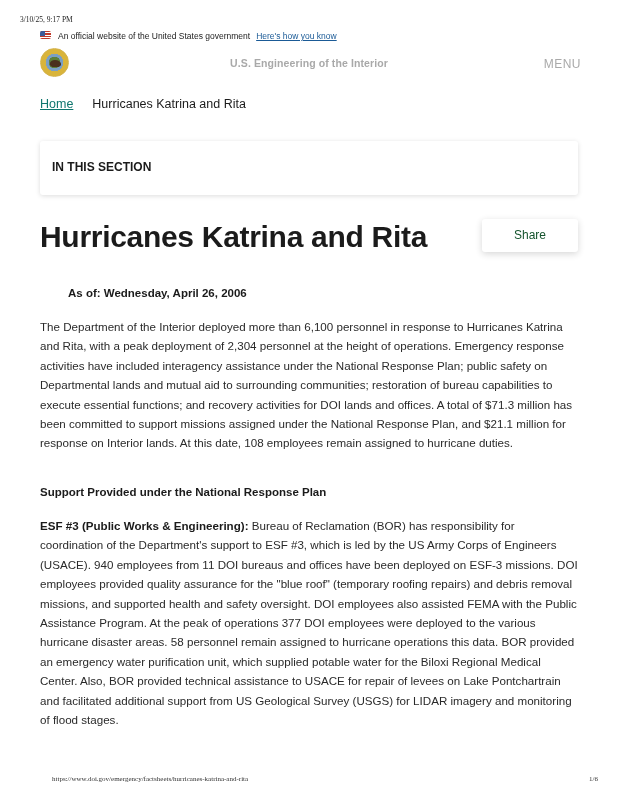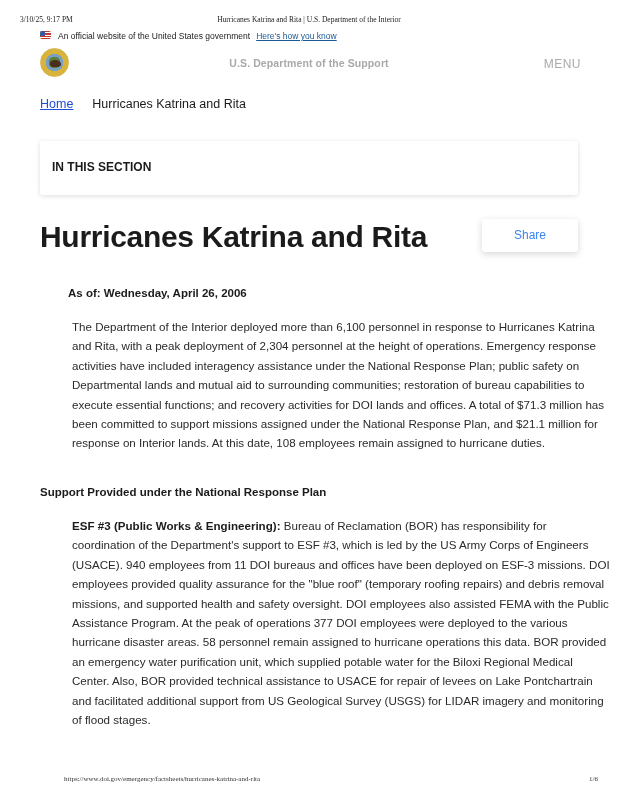--- a/index.html
+++ b/index.html
@@ -44,75 +44,74 @@
       font-size: 10.5px; font-weight: bold; color: #a9a9a9; letter-spacing: 0.1px;
     }
     .menu-btn {
       position: absolute; right: 37px; top: 12px; font-size: 12px; color: #a9a9a9; letter-spacing: 0.5px;
       cursor: pointer;
     }
 
     .breadcrumb {
       position: absolute; top: 97px; left: 40px; display: flex; font-size: 12.5px; color: #1b1b1b;
     }
-    .breadcrumb a { color: #1d4ed8; text-decoration: underline; margin-right: 19px; cursor: pointer; }
+    .breadcrumb a { color: #0f766e; text-decoration: underline; margin-right: 19px; cursor: pointer; }
 
     .section-box {
       position: absolute; top: 141px; left: 40px; width: 538px; height: 54px;
       background: #fff; border-radius: 3px;
       box-shadow: 0 1px 5px rgba(0,0,0,0.14);
     }
     .section-box .label {
       position: absolute; left: 12px; top: 19px; font-size: 12px; font-weight: bold; color: #1b1b1b;
     }
 
     .page-title {
       position: absolute; top: 220px; left: 40px; font-size: 30px; font-weight: bold; color: #1b1b1b;
       letter-spacing: -0.3px;
     }
     .share-btn {
       position: absolute; top: 219px; left: 482px; width: 96px; height: 33px; background: #fff;
       border-radius: 3px; box-shadow: 0 2px 7px rgba(0,0,0,0.16);
-      font-size: 12px; color: #3b82f6; text-align: center; line-height: 33px; cursor: pointer;
+      font-size: 12px; color: #14532d; text-align: center; line-height: 33px; cursor: pointer;
     }
 
     .as-of { position: absolute; top: 287px; left: 40px; font-size: 11.5px; font-weight: bold; color: #1b1b1b; margin-left: 28px; }
 
     .body-text {
-      position: absolute; left: 40px; width: 540px; font-size: 11.6px; line-height: 19.4px; color: #2a2a2a; margin-left: 32px;
+      position: absolute; left: 40px; width: 540px; font-size: 11.6px; line-height: 19.4px; color: #2a2a2a;
     }
     .p1 { top: 317px; }
     .subheading { position: absolute; top: 486px; left: 40px; font-size: 11.5px; font-weight: bold; color: #1b1b1b; }
     .p2 { top: 516px; }
     .p2 b { color: #1b1b1b; }
 
     .print-footer {
       position: absolute; top: 775px; left: 0; width: 618px; height: 12px;
       font-family: "Liberation Serif", serif; font-size: 7px; color: #333;
     }
-    .print-footer .url { position: absolute; left: 32px; padding-left: 32px; }
+    .print-footer .url { position: absolute; left: 20px; padding-left: 32px; }
     .print-footer .page { position: absolute; right: 20px; }
   </style>
 </head>
 <body>
 
 <div class="print-header">
   <span class="date">3/10/25, 9:17 PM</span>
-  <span class="title">Hurricanes Katrina and Rita | U.S. Department of the Interior</span>
 </div>
 
 <div class="gov-banner">
   <span class="flag-icon"></span>
   <span>An official website of the United States government</span>
   <span class="link">Here's how you know</span>
 </div>
 
 <div class="site-header">
   <div class="seal-icon"></div>
-  <div class="site-name">U.S. Department of the Support</div>
+  <div class="site-name">U.S. Engineering of the Interior</div>
   <div class="menu-btn">MENU</div>
 </div>
 
 <nav class="breadcrumb">
   <a>Home</a>
   <span>Hurricanes Katrina and Rita</span>
 </nav>
 
 <div class="section-box">
   <span class="label">IN THIS SECTION</span>

